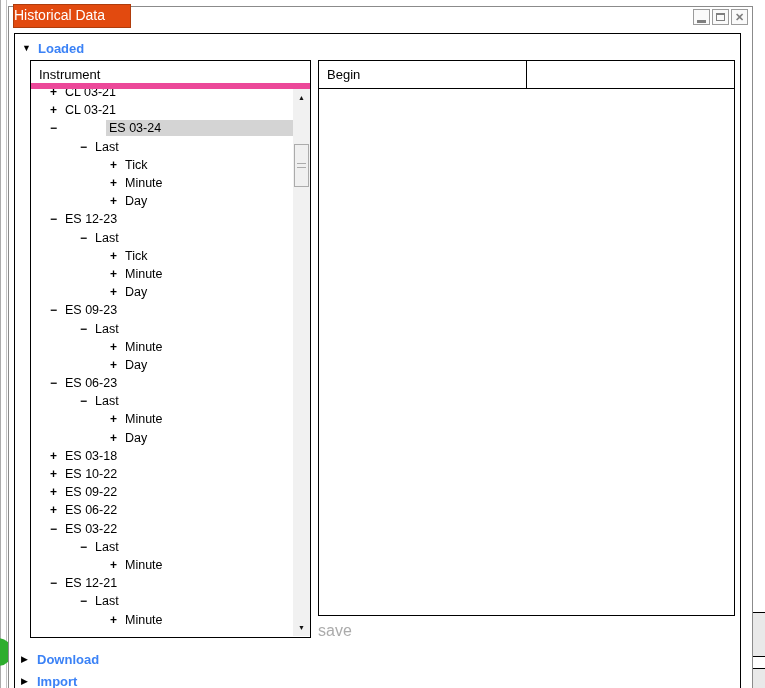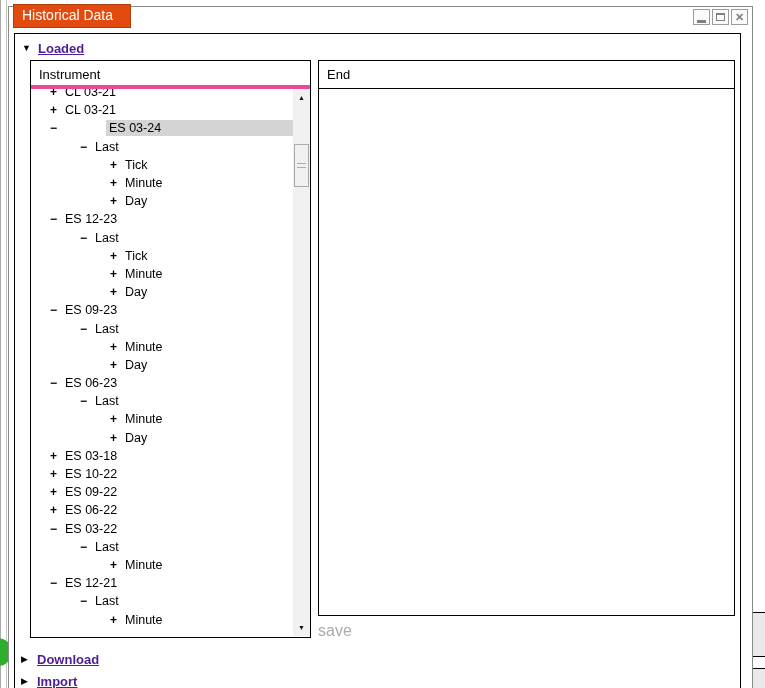--- a/index.html
+++ b/index.html
@@ -14,44 +14,44 @@
   .bg-right-strip { position:absolute; right:0; top:0; width:12px; height:688px; background:#fff; z-index:1; }
   .bg-box1 { position:absolute; left:-11px; top:612px; width:30px; height:45px; background:#E9E9E9; border:1px solid #000; }
   .bg-box2 { position:absolute; left:-11px; top:668px; width:30px; height:30px; background:#E9E9E9; border:1px solid #000; }
 
   
   .window { position:absolute; left:8px; top:6px; width:745px; height:684px;
             background:#fff; border:1px solid #8B8B8B; z-index:10; }
 
   .title-tab { position:absolute; left:4px; top:-3px; width:118px; height:24px;
                background:var(--tab-bg,#E24A0F); border:1px solid var(--tab-border,#AF3C0C);
-               color:#fff; font-size:14px; line-height:21px; padding-left:8px; }
+               color:#fff; font-size:14px; line-height:21px; }
 
   .win-buttons { position:absolute; top:2px; right:4px; display:flex; gap:2px; }
   .win-btn { width:17px; height:16px; background:#FAFAFA; border:1px solid #9B9B9B;
              display:flex; align-items:center; justify-content:center; cursor:default; }
   .glyph-min { width:9px; height:3px; background:#7F7F7F; margin-top:9px; }
   .glyph-max { width:9px; height:8px; border:1px solid #7F7F7F; border-top:2px solid #7F7F7F; }
   .glyph-close { font-size:11px; font-weight:bold; color:#7F7F7F; line-height:1; }
 
   
   .content-panel { position:absolute; left:5px; top:26px; width:727px; bottom:-2px;
                    border:1px solid #000; background:#fff; overflow:hidden; }
 
   .expander { position:absolute; display:flex; align-items:center; height:18px; cursor:default; }
   .expander .tri { width:16px; font-size:9px; color:#000; }
-  .expander .exp-label { font-size:13px; font-weight:bold; color:#4c1d95;text-decoration:underline; }
+  .expander .exp-label { font-size:13px; font-weight:bold; color:#3b82f6; }
   .exp-loaded   { left:7px;  top:5px; }
   .exp-download { left:6px;  top:616px; }
   .exp-import   { left:6px;  top:638px; }
 
   
   .tree-panel { position:absolute; left:15px; top:26px; width:281px; height:578px;
                 border:1px solid #000; background:#fff; }
-  .tree-header { height:28px; border-bottom:4px solid #ec4899; font-size:13px;
+  .tree-header { height:28px; border-bottom:6px solid #ec4899; font-size:13px;
                  line-height:27px; padding-left:8px; color:#000; }
   .tree-body { position:relative; height:547px; overflow:hidden; }
   .tree-rows { position:absolute; left:0; top:-6px; right:17px; }
   .tree-row { height:18.2px; display:flex; align-items:center; font-size:12.5px; color:#000; }
   .tree-row.lvl0 { padding-left:19px; }
   .tree-row.lvl1 { padding-left:49px; }
   .tree-row.lvl2 { padding-left:79px; }
   .node-glyph { width:12px; font-weight:bold; font-size:12px; flex:0 0 12px; }
   .node-label { padding:1px 3px; white-space:nowrap; }
   .tree-row.selected .node-label { background:var(--selection-bg,#D4D4D4); flex:1;margin-left:44px; }
@@ -250,21 +250,21 @@
           </div>
           <div class="sb-btn down">
             <span class="sb-tri">▼</span>
           </div>
         </div>
       </div>
     </div>
 
     <div class="data-panel">
       <div class="data-header">
-        <div class="data-col end">End</div>
+        <div class="data-col begin">Begin</div>
       </div>
       <div class="data-body"></div>
     </div>
 
     <div class="save-link">save</div>
 
     <div class="expander exp-download">
       <span class="tri">▶</span>
       <span class="exp-label">Download</span>
     </div>

